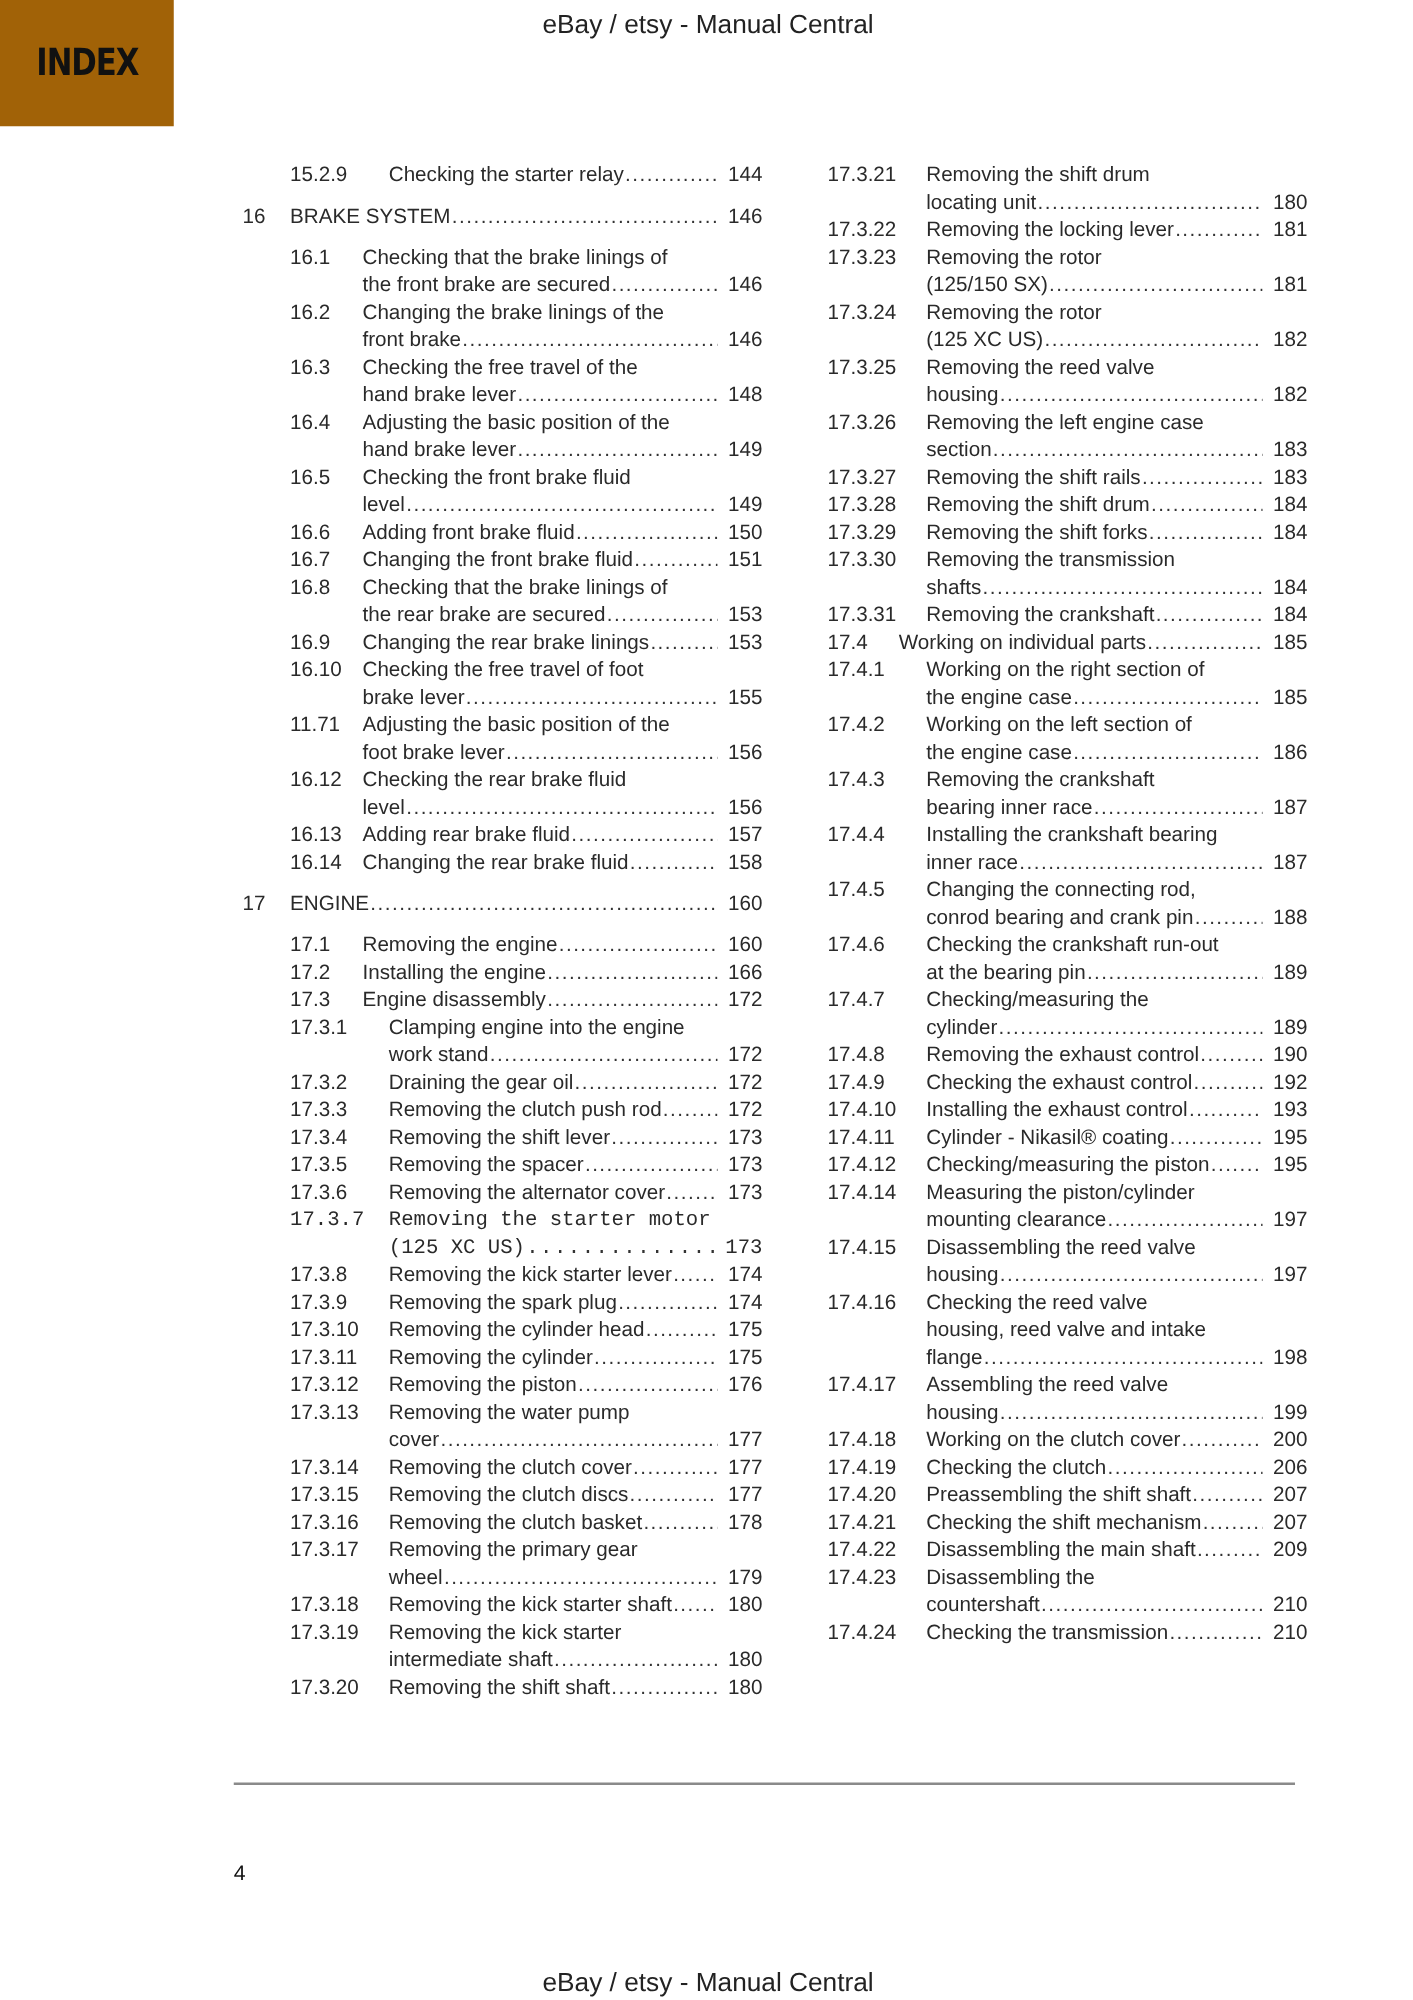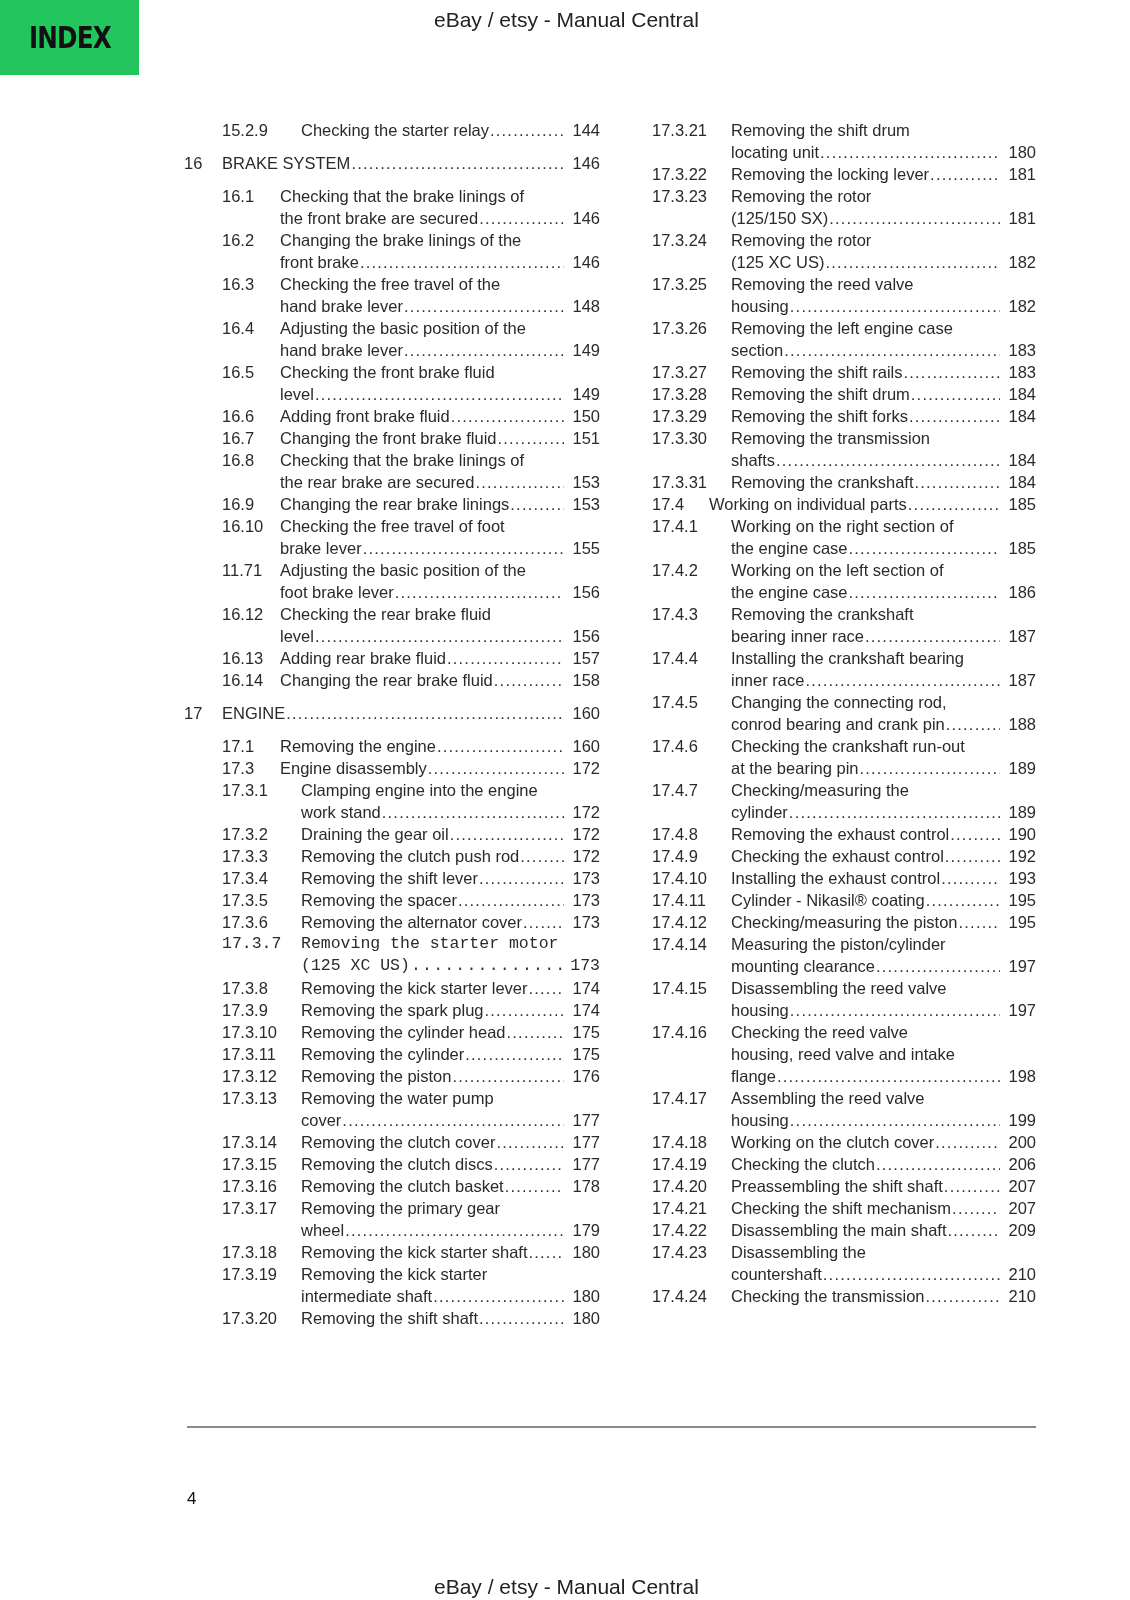--- a/index.html
+++ b/index.html
@@ -1,34 +1,34 @@
 <!DOCTYPE html>
 <html><head>
 <meta charset="utf-8">
 <style>
   html, body { margin: 0; padding: 0; background: #ffffff; }
   body {
     width: 1130px; height: 1600px; position: relative; overflow: hidden;
     font-family: "Liberation Sans", sans-serif; color: #1e1e1e;
   }
   .index-tab {
-    position: absolute; left: 0; top: 0; width: 139px; height: 75px;
-    background: #22c55e; display: flex; align-items: center; justify-content: center;
+    position: absolute; left: 0; top: 0; width: 139px; height: 101px;
+    background: #a16207; display: flex; align-items: center; justify-content: center;
   }
   .index-tab span {
     font-family: "DejaVu Sans", sans-serif; font-weight: bold; font-size: 30px;
     color: #111; letter-spacing: -1px; transform: scaleX(0.82); display: inline-block;
   }
   .top-header {
     position: absolute; left: 0; width: 1130px; top: 8px; text-align: center;
     font-family: "Liberation Sans", sans-serif; font-size: 21px; color: #222;
     padding-left: 0; box-sizing: border-box;
   }
   .top-header span { position: absolute; left: 434px; }
-  .col { position: absolute; top: 119px; }
+  .col { position: absolute; top: 129px; margin-left: 10px; }
   .col-left { left: 187px; width: 413px; }
   .col-right { left: 664px; width: 372px; }
   .entry { position: relative; font-size: 16.5px; line-height: 22px; color: #2a2a2a; }
   .entry .num { position: absolute; left: 0; top: 0; white-space: nowrap; }
   .entry .body { display: block; }
   .entry .line { display: block; white-space: nowrap; overflow: hidden; }
   .entry .last { display: flex; align-items: baseline; }
   .entry .last .txt { white-space: nowrap; flex: 0 0 auto; }
   .entry .last .dots {
     flex: 1 1 auto; overflow: hidden; white-space: nowrap; margin: 0 6px 0 1px;
@@ -246,20 +246,30 @@
       <span class="num" style="left: 35px;">17.1</span>
       <span class="body">
         <span class="last">
           <span class="txt">Removing the engine</span>
           <span class="dots"></span>
           <span class="pg">160</span>
         </span>
       </span>
     </div>
     <div class="entry" style="padding-left: 93px;">
+      <span class="num" style="left: 35px;">17.2</span>
+      <span class="body">
+        <span class="last">
+          <span class="txt">Installing the engine</span>
+          <span class="dots"></span>
+          <span class="pg">166</span>
+        </span>
+      </span>
+    </div>
+    <div class="entry" style="padding-left: 93px;">
       <span class="num" style="left: 35px;">17.3</span>
       <span class="body">
         <span class="last">
           <span class="txt">Engine disassembly</span>
           <span class="dots"></span>
           <span class="pg">172</span>
         </span>
       </span>
     </div>
     <div class="entry" style="padding-left: 114px;">

